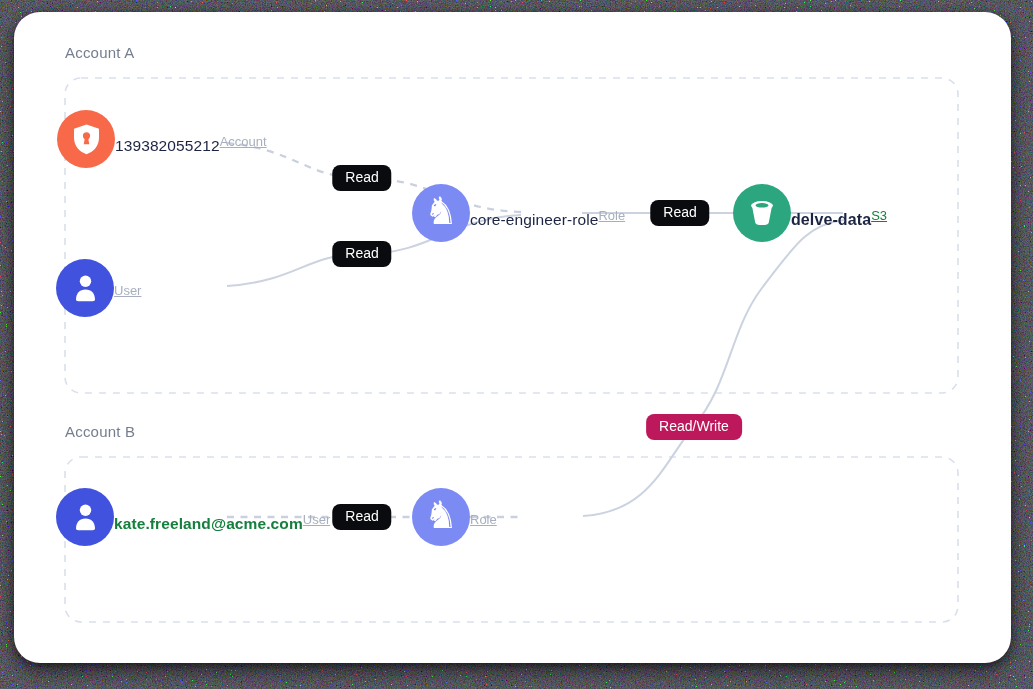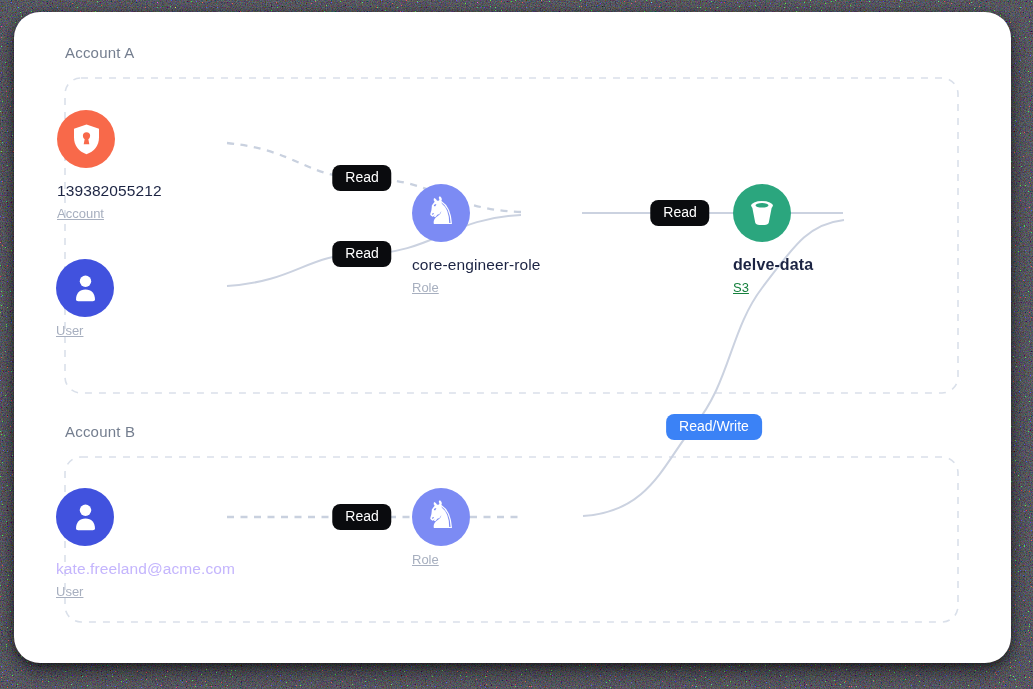--- a/index.html
+++ b/index.html
@@ -17,21 +17,21 @@
   .stage{position:absolute;inset:0;z-index:2;padding-left:28px;}
   #edge-layer{position:absolute;inset:0;width:1033px;height:689px;}
   .group-rect{fill:none;stroke-width:1.6;}
   .edge{fill:none;stroke-width:2;}
   .edge.dashed{stroke-dasharray:7 6.5;stroke-width:2.3;}
   .group-label{
     position:absolute;font-size:15px;letter-spacing:.2px;white-space:nowrap;
   }
   .node{
     position:absolute;transform:translateX(-50%);width:280px;
-    display:flex;flex-direction:column;align-items:flex-start;text-align:center;
+    display:flex;align-items:center;text-align:center;
     cursor:pointer;
   }
   .node-icon{
     width:58px;height:58px;border-radius:50%;
     display:flex;align-items:center;justify-content:center;flex:0 0 auto;
   }
   .node-name{margin-top:13px;font-size:15.5px;line-height:19px;letter-spacing:.1px;}
   .node-name.bold{font-weight:700;font-size:16px;}
   .node-type{margin-top:5px;font-size:13px;line-height:17px;text-decoration:underline;}
   .badge{
@@ -115,30 +115,30 @@
         <div class="node-name bold" style="color: rgb(28, 36, 67);">delve-data</div>
         <div class="node-type" style="color: #15803d;">S3</div>
       </div>
       <div class="node" style="left: 196px; top: 488px;">
         <div class="node-icon" style="background: rgb(65, 82, 222);">
           <svg width="27" height="28" viewBox="0 0 27 28">
             <circle cx="13.5" cy="7.2" r="5.7" fill="#fff"></circle>
             <path d="M4 25.5 C4 19.5 7.6 15.4 13.5 15.4 C19.4 15.4 23 19.5 23 25.5 C23 26.6 22 27.2 20.8 27.2 H6.2 C5 27.2 4 26.6 4 25.5 Z" fill="#fff"></path>
           </svg>
         </div>
-        <div class="node-name" style="color: #c4b5fd;">kate.freeland@acme.com</div>
+        <div class="node-name" style="color: #15803d; font-weight: bold;">kate.freeland@acme.com</div>
         <div class="node-type" style="color: rgb(167, 175, 191);">User</div>
       </div>
       <div class="node" style="left: 552px; top: 488px;">
         <div class="node-icon" style="background: rgb(124, 139, 244);">
           <span class="knight" style="color:#fff">♞</span>
         </div>
         <div class="node-type" style="color: rgb(167, 175, 191);">Role</div>
       </div>
     </div>
   <div id="badges">
       <div class="badge" style="left: 362px; top: 178px; background: rgb(10, 11, 14); color: rgb(255, 255, 255);">Read</div>
       <div class="badge" style="left: 362px; top: 254px; background: rgb(10, 11, 14); color: rgb(255, 255, 255);">Read</div>
       <div class="badge" style="left: 680px; top: 213px; background: rgb(10, 11, 14); color: rgb(255, 255, 255);">Read</div>
       <div class="badge" style="left: 362px; top: 517px; background: rgb(10, 11, 14); color: rgb(255, 255, 255);">Read</div>
-      <div class="badge" style="left: 714px; top: 427px; background: #3b82f6; color: rgb(255, 255, 255);">Read/Write</div>
+      <div class="badge" style="left: 694px; top: 427px; background: #be185d; color: rgb(255, 255, 255);">Read/Write</div>
     </div>
 </div>
 
 </body></html>

